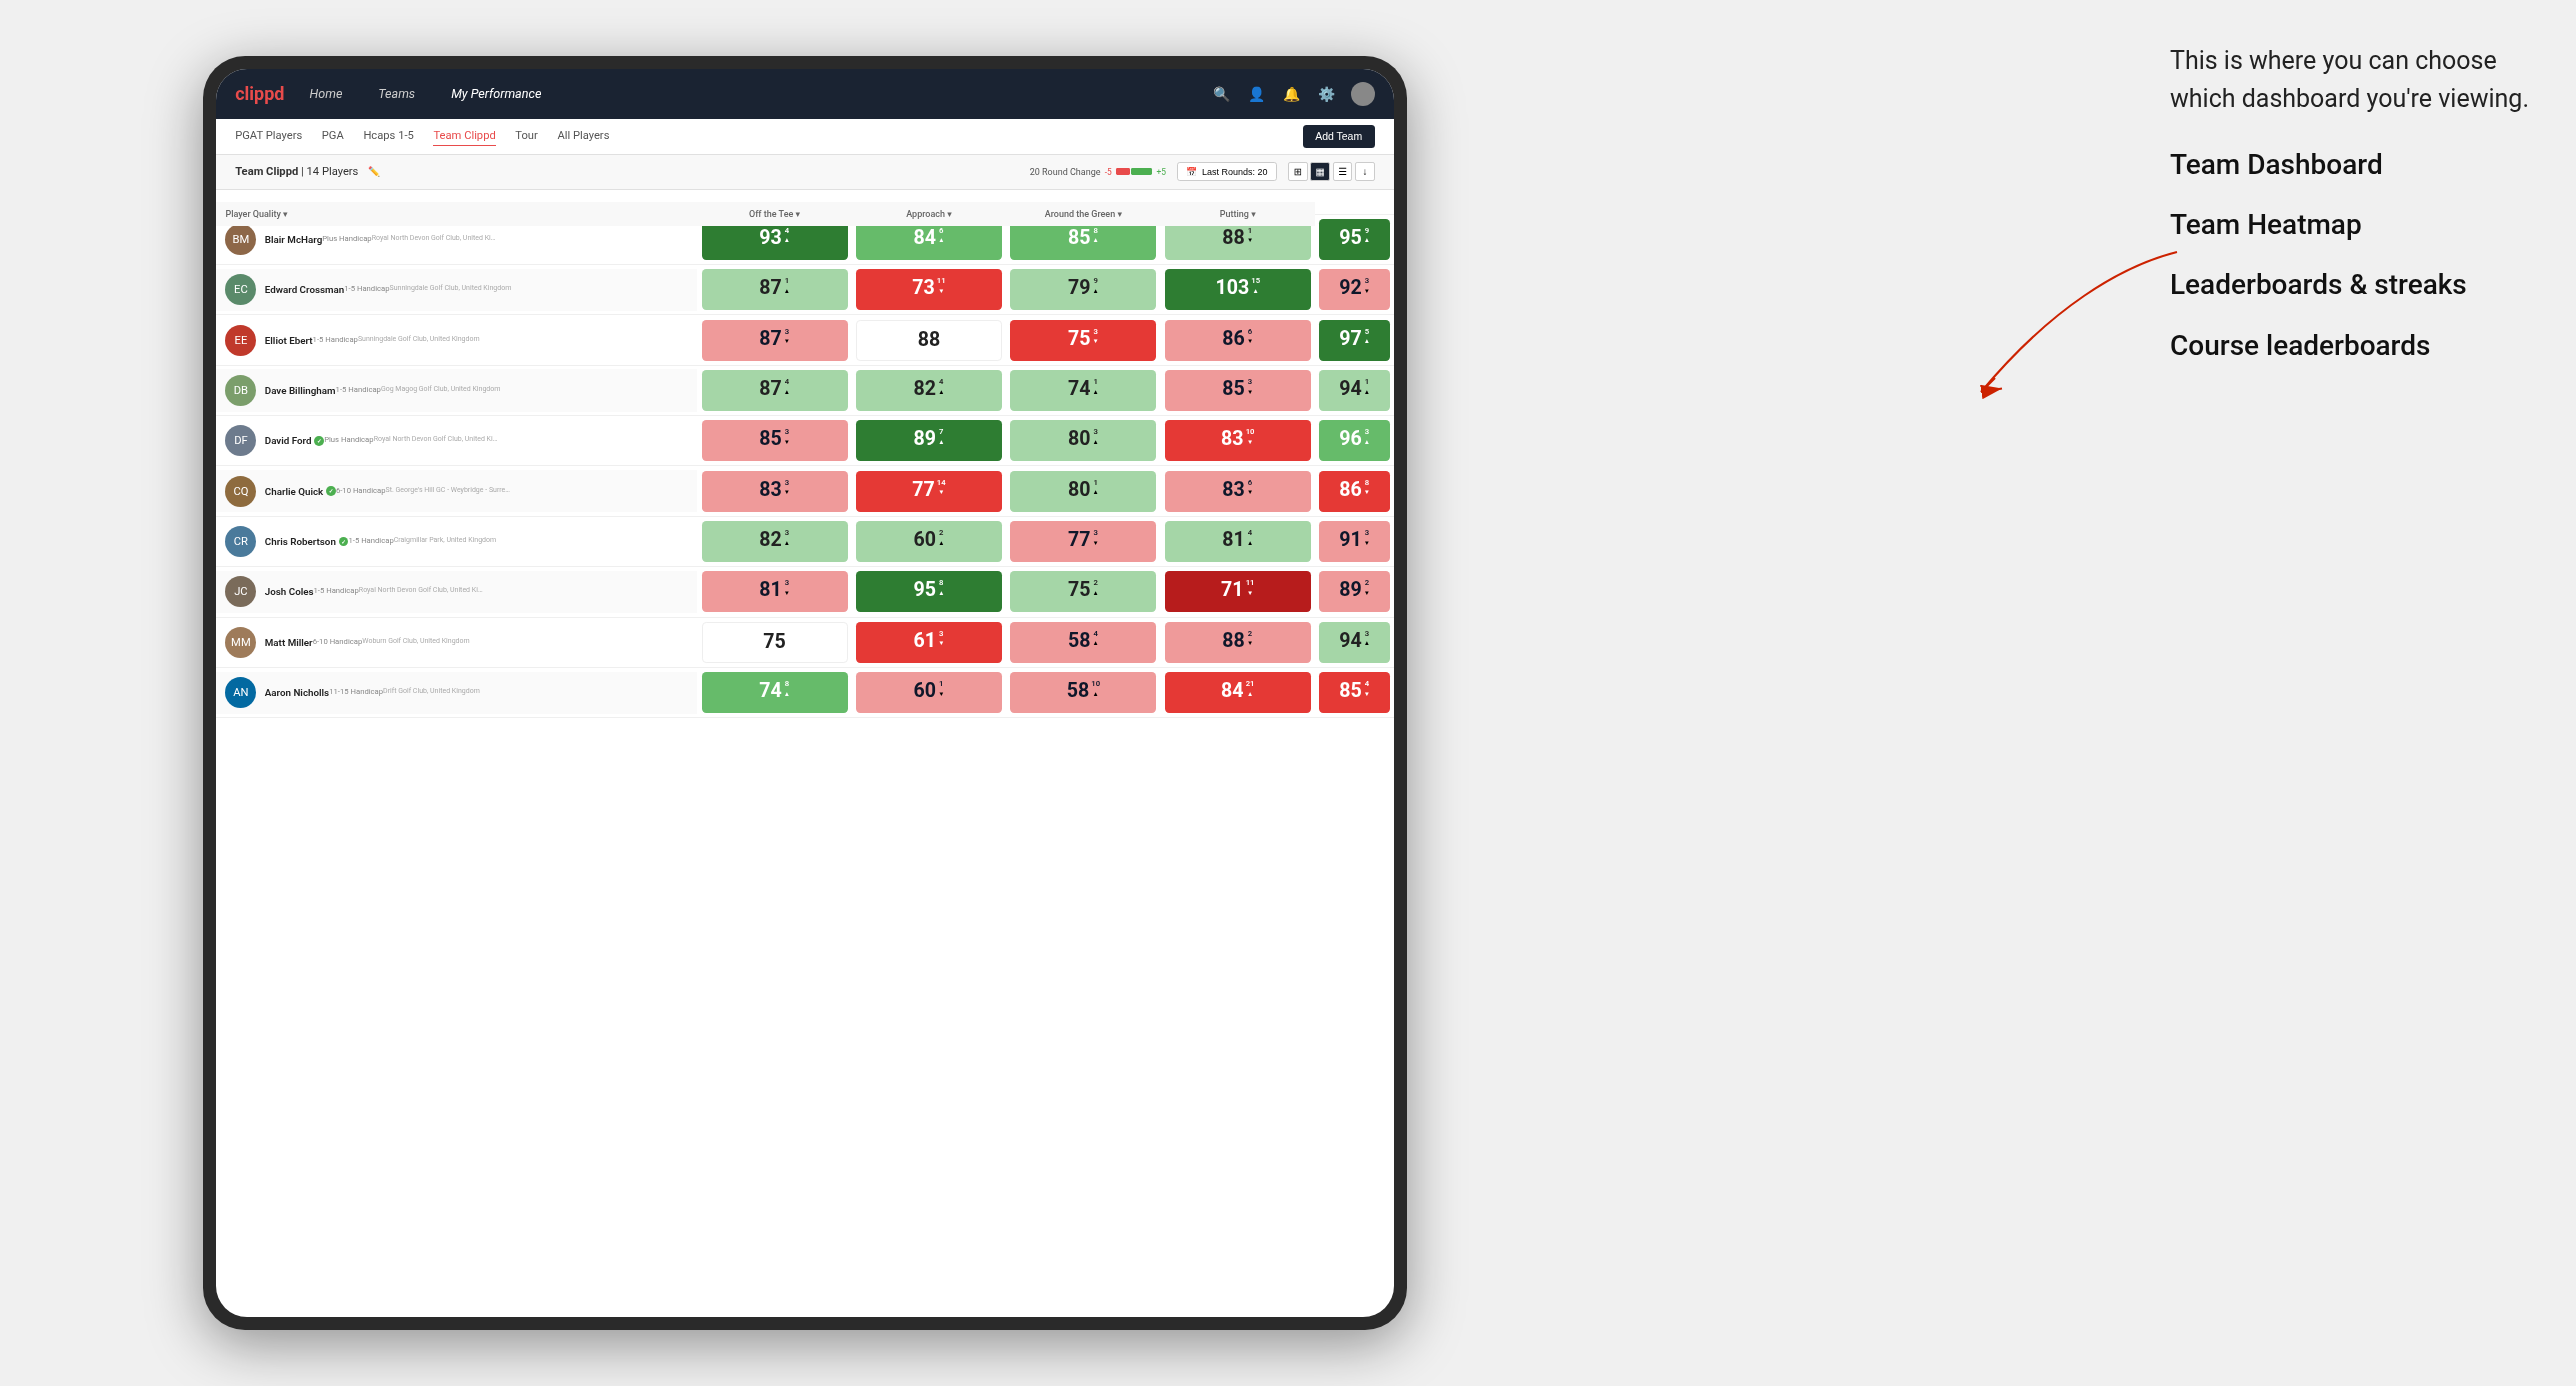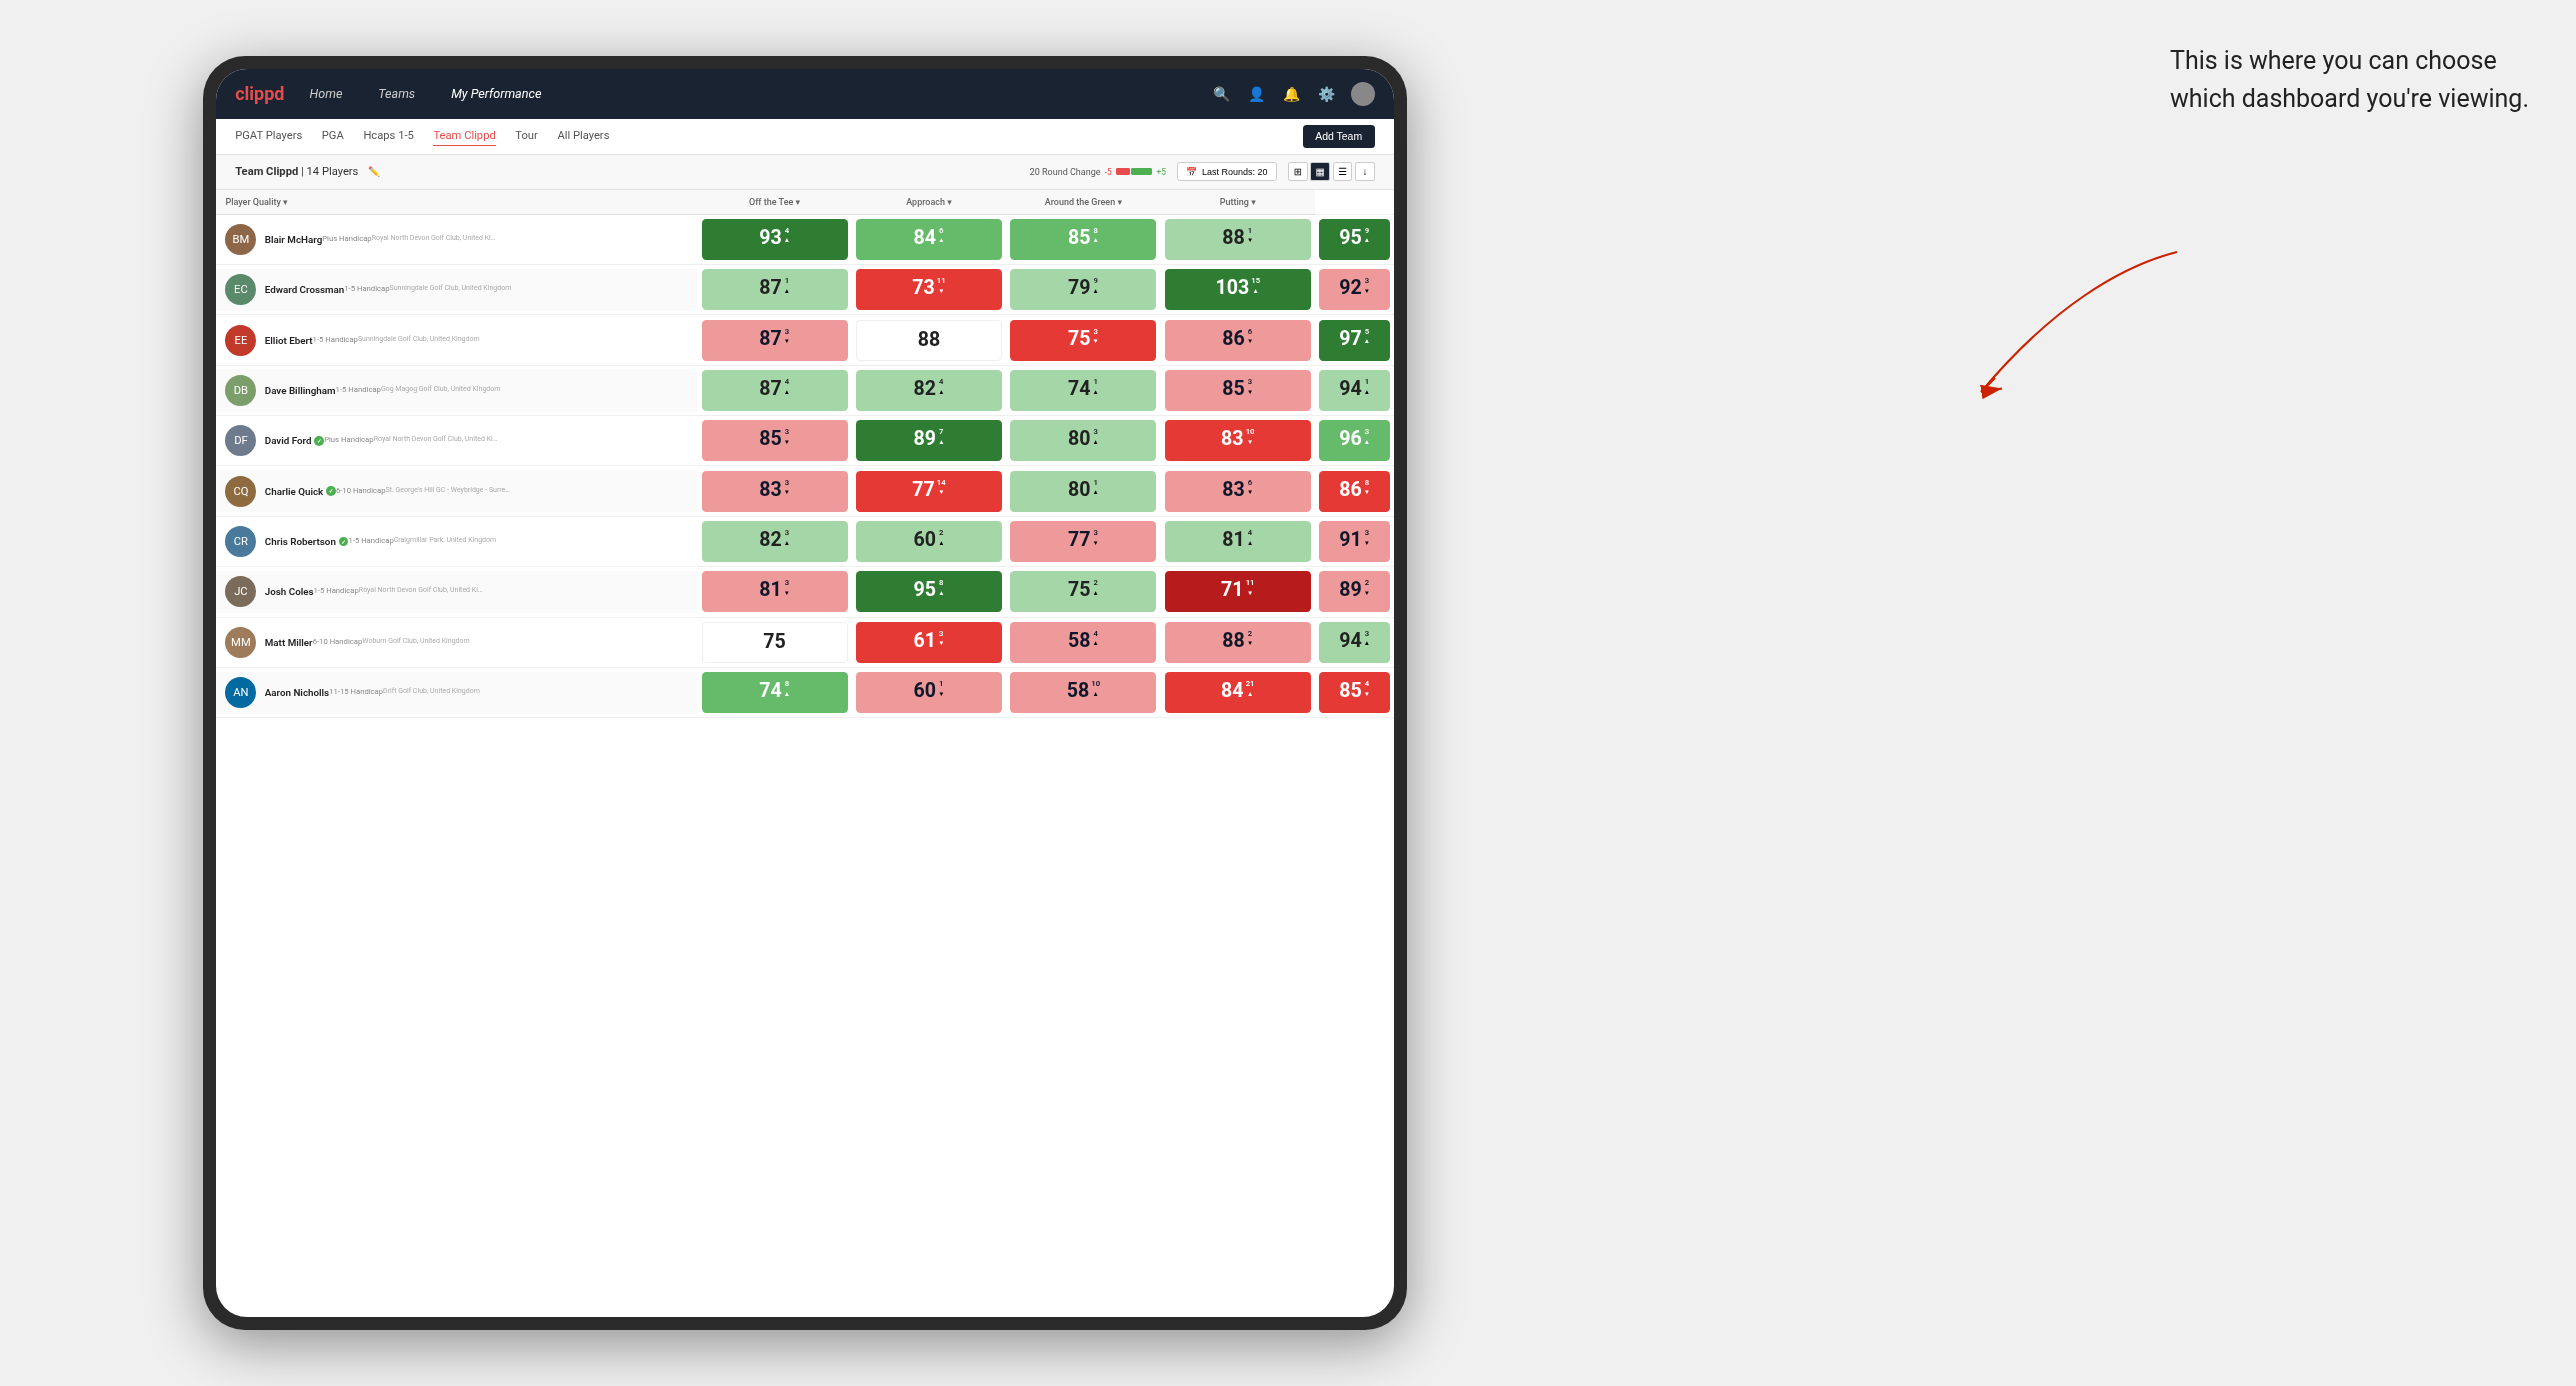--- a/index.html
+++ b/index.html
@@ -228,21 +228,21 @@
       overflow-y: auto;
       padding: 0;
     }
     table {
       width: 100%;
       border-collapse: collapse;
     }
     .col-header {
       background: #f8f8f8;
       position: sticky;
-      top: 0;
+      top: 12px;
       z-index: 10;
     }
     .col-header th {
       font-size: 9px;
       color: #666;
       font-weight: 500;
       padding: 7px 9.8px;
       text-align: left;
       border-bottom: 0.7px solid #e0e0e0;
     }
@@ -387,20 +387,26 @@
       width: 280px;
       height: 196px;
       pointer-events: none;
     }
   </style>
 </head>
 <body>
 
 <div class="annotation-area">
   <div class="annotation-text">This is where you can choose which dashboard you're viewing.</div>
+  <div class="dashboard-options">
+  <div class="dashboard-option">Team Dashboard</div>
+      <div class="dashboard-option">Team Heatmap</div>
+      <div class="dashboard-option">Leaderboards &amp; streaks</div>
+      <div class="dashboard-option">Course leaderboards</div>
+    </div>
 </div>
 
 <svg class="arrow-svg" viewBox="0 0 400 280" fill="none" xmlns="http://www.w3.org/2000/svg">
   <path d="M380 20 C300 40, 200 100, 100 220 L120 200 M100 220 L130 215" stroke="#cc2200" stroke-width="3" fill="none" marker-end="url(#arrow)"></path>
   <defs>
     <marker id="arrow" markerWidth="10" markerHeight="7" refX="10" refY="3.5" orient="auto">
       <polygon points="0 0, 10 3.5, 0 7" fill="#cc2200"></polygon>
     </marker>
   </defs>
 </svg>

